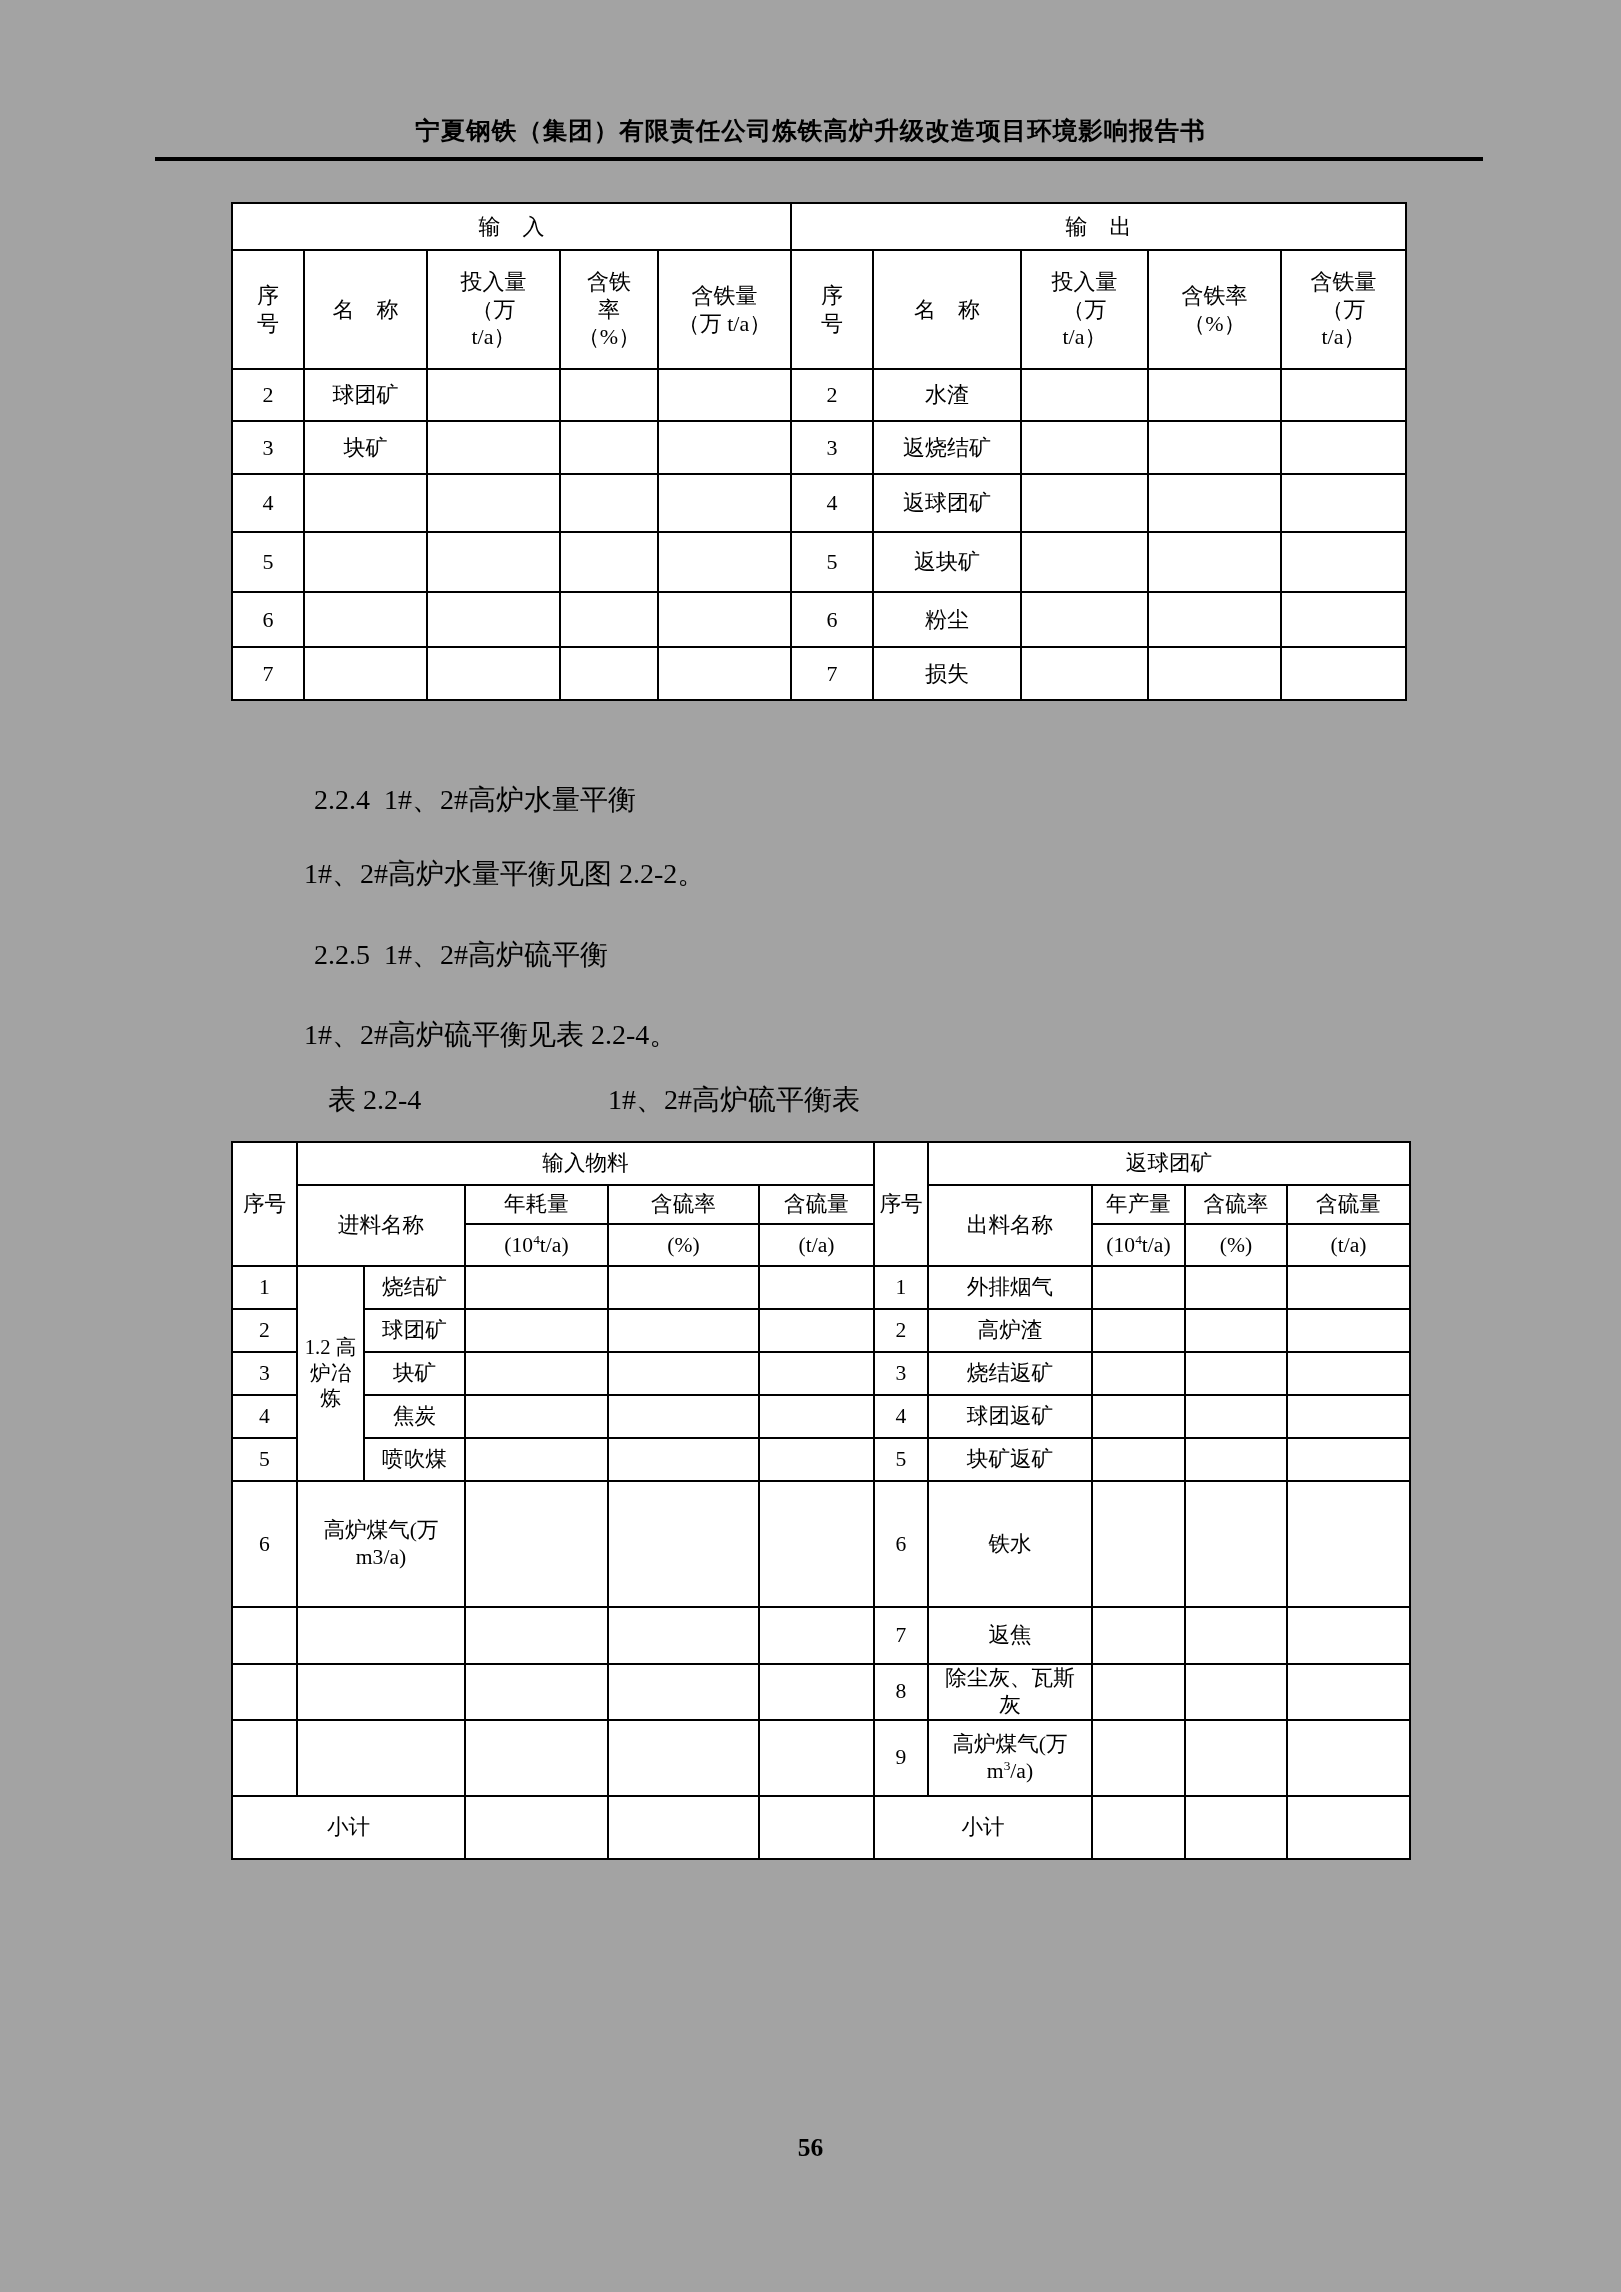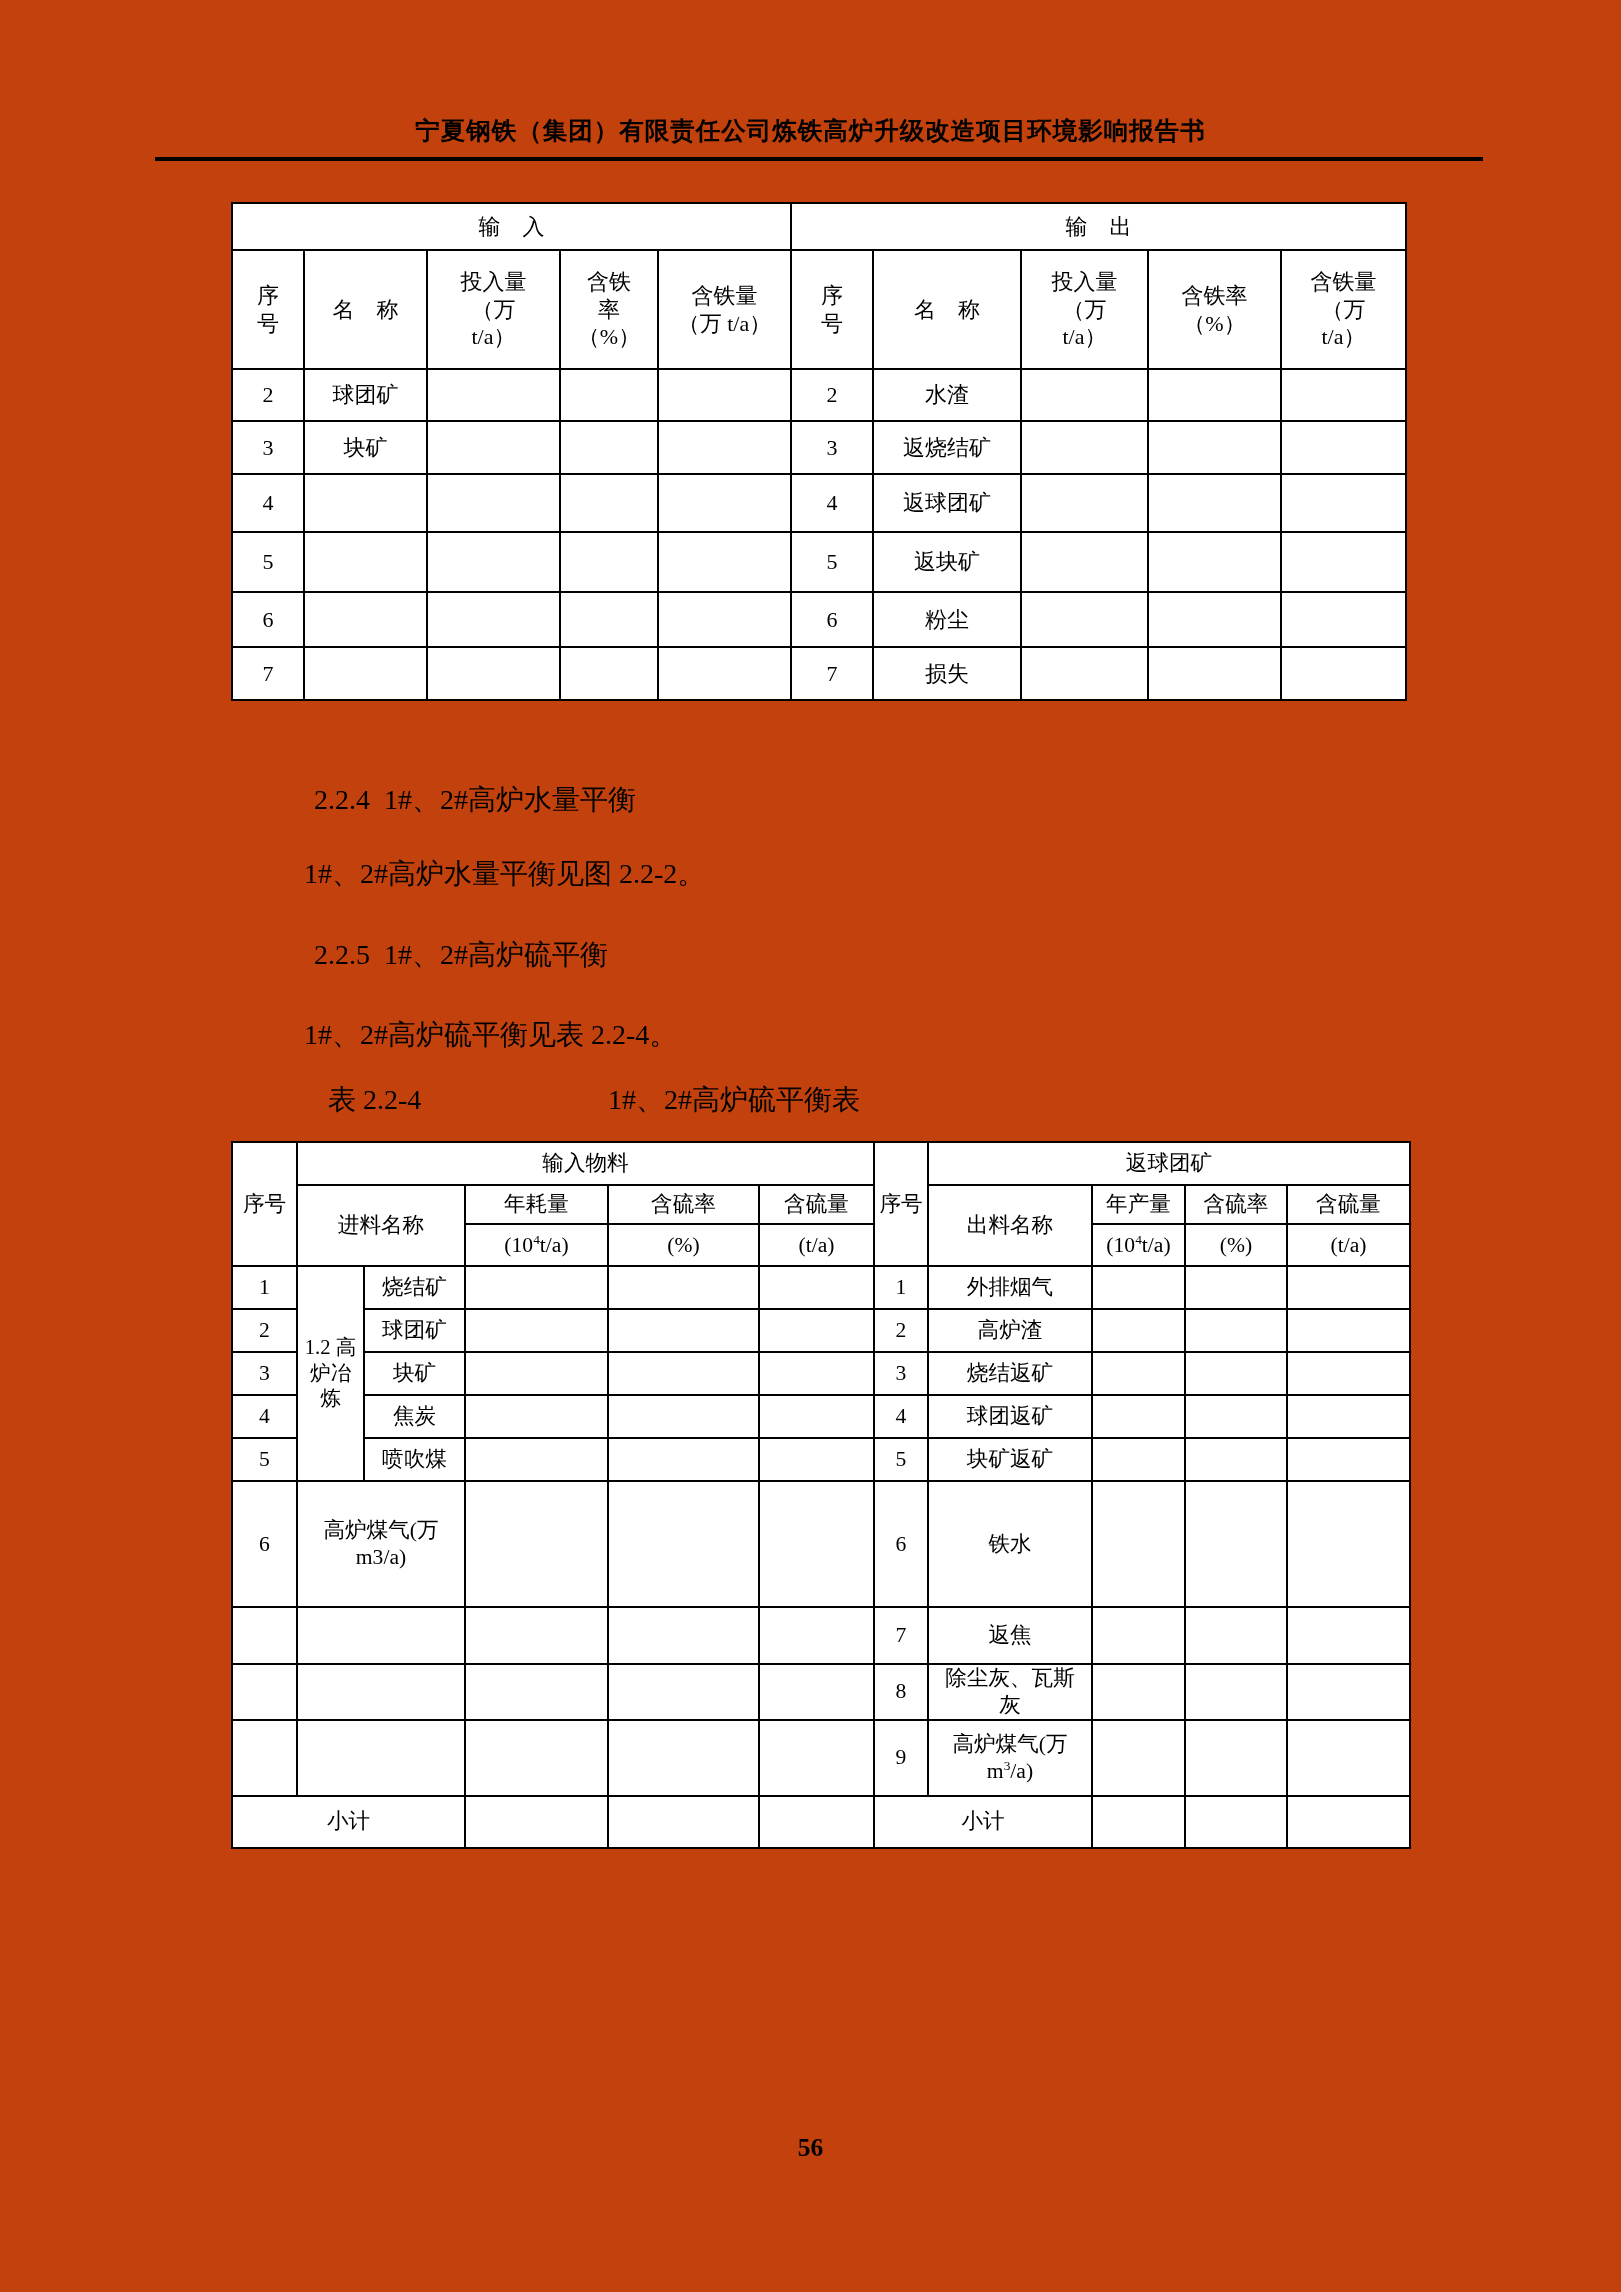--- a/index.html
+++ b/index.html
@@ -1,16 +1,16 @@
 <!DOCTYPE html>
 <html><head>
 <meta charset="utf-8">
 <style>
   html,body{margin:0;padding:0;background:#ffffff;}
-  #page{position:relative;width:1621px;height:2293px;background:#c2410c;color:#000;
+  #page{position:relative;width:1621px;height:2293px;background:#a3a3a3;color:#000;
         font-family:"Liberation Serif","DejaVu Serif",serif;}
   .doc-title{position:absolute;top:114px;left:0;width:100%;text-align:center;
              font-size:24.5px;font-weight:bold;letter-spacing:1px;}
   .header-rule{position:absolute;top:157px;left:155px;width:1328px;height:3.9px;background:#000;}
   table{border-collapse:collapse;table-layout:fixed;position:absolute;left:231px;background:#fff;}
   table.t1{top:202px;font-size:22px;}
   table.t2{top:1141px;font-size:21.6px;}
   td{border:2px solid #000;text-align:center;vertical-align:middle;padding:0 2px;
      white-space:pre-line;line-height:1.25;overflow:hidden;}
   table.t1,table.t2{border:2.9px solid #000;}
@@ -307,21 +307,21 @@
       <td></td>
           <td></td>
           <td></td>
       <td class="bl3">9</td>
       <td><span>高炉煤气(万
 m</span><span class="sup">3</span><span>/a)</span></td>
       <td></td>
           <td></td>
           <td></td>
     </tr>
-    <tr class="bt3" style="height:52px">
+    <tr class="bt3" style="height:63px">
       <td colspan="3">小计</td>
       <td></td>
           <td></td>
           <td></td>
       <td colspan="2" class="bl3">小计</td>
       <td></td>
           <td></td>
           <td></td>
     </tr>
   </tbody>

